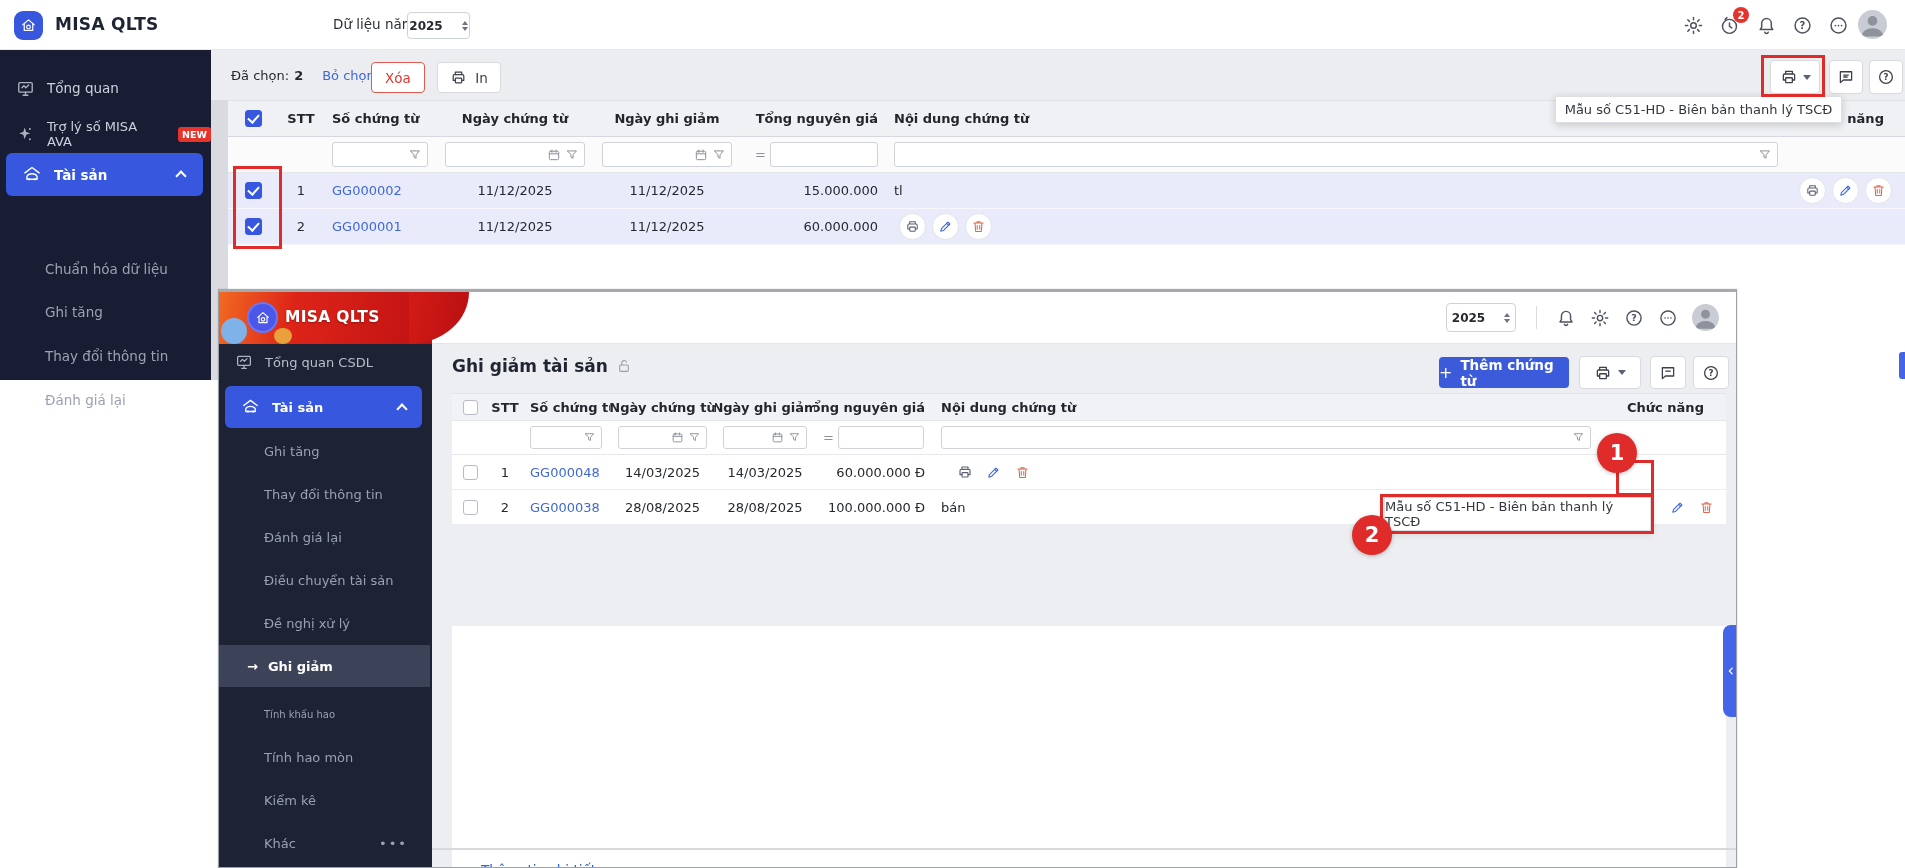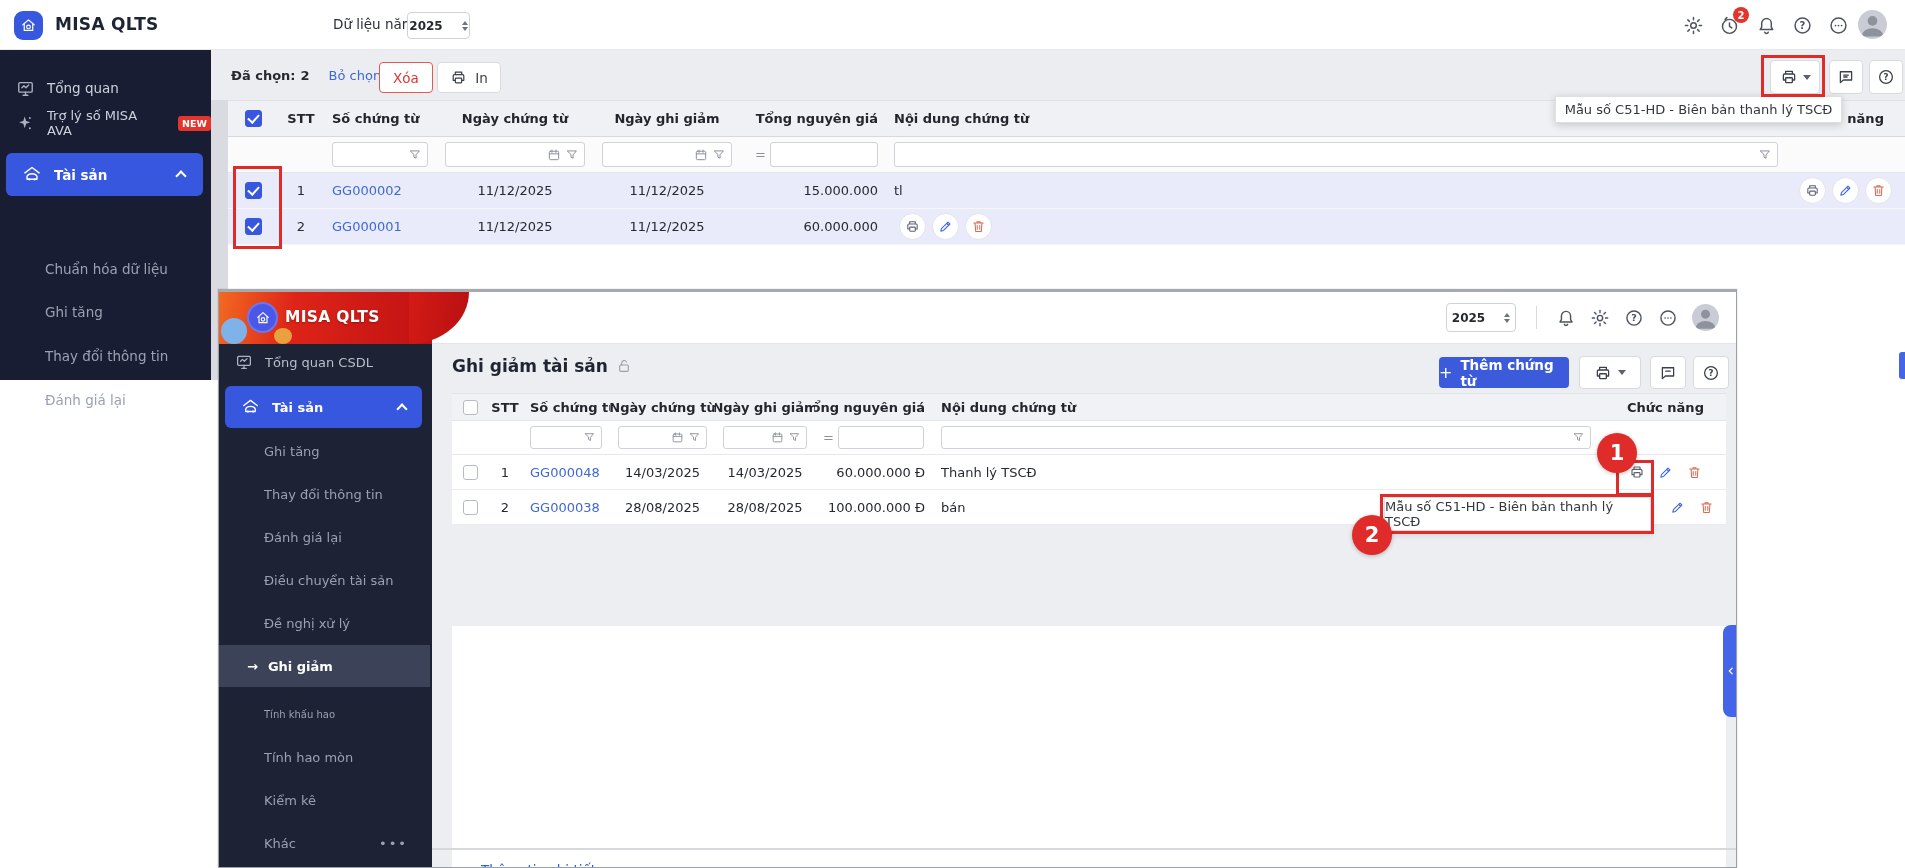--- a/index.html
+++ b/index.html
@@ -195,21 +195,21 @@
   <aside class="abs sidebar">
     <div class="side-item" style="top:18px">
       <span class="ic">
           <svg width="19" height="19" viewBox="0 0 24 24">
             <rect class="st" x="3.5" y="4.5" width="17" height="12" rx="1.5"></rect>
             <path class="st" d="M9 20.5h6M12 16.5v4M7.5 11l2.5-2.5 2.5 2.5 3.5-3.5"></path>
           </svg>
         </span>
       <span>Tổng quan</span>
     </div>
-    <div class="side-item" style="top:53px">
+    <div class="side-item" style="top:64px">
       <span class="ic">
           <svg width="19" height="19" viewBox="0 0 24 24">
             <path class="fl" d="M11 3l1.8 5.7L18 10.5l-5.2 1.8L11 18l-1.8-5.7L4 10.5l5.2-1.8z"></path>
             <circle class="fl" cx="17.5" cy="5" r="1.2"></circle>
             <circle class="fl" cx="17.5" cy="18" r="1.2"></circle>
           </svg>
         </span>
       <span style="font-size:13px">Trợ lý số MISA AVA</span>
       <span class="new-badge">NEW</span>
     </div>
@@ -235,25 +235,25 @@
         <span>Thay đổi thông tin</span>
       </div>
     <div class="sub-item" style="top:328px">
         <span>Đánh giá lại</span>
       </div>
   </aside>
   <div class="abs gutter"></div>
 
   <div class="abs toolbar-band">
     <div class="tb" style="left:20px;top:18px;gap:5px">
-      <span style="font-weight:bold">Đã chọn:</span>
+      <span style="font-weight:normal">Đã chọn:</span>
       <span style="font-weight:bold">2</span>
       <a class="link" style="margin-left:14px">Bỏ chọn</a>
     </div>
-    <div class="tb btn-outline-red" style="left:168px;top:12px;width:54px;height:31px">
+    <div class="tb btn-outline-red" style="left:160px;top:12px;width:54px;height:31px">
         <span>Xóa</span>
       </div>
     <div class="tb btn-white" style="left:226px;top:12px;width:64px;height:31px">
       <span class="ic">
           <svg width="17" height="17" viewBox="0 0 24 24">
             <path class="st" d="M7.5 8V4.5h9V8M7.5 16H4.5v-6.2A1.8 1.8 0 0 1 6.3 8h11.4a1.8 1.8 0 0 1 1.8 1.8V16h-3"></path>
             <rect class="st" x="7.5" y="13" width="9" height="6.5" rx="1"></rect>
           </svg>
         </span>
       <span>In</span>
@@ -665,21 +665,20 @@
           <div class="cell i-cb">
               <span class="cb" style="width:15px;height:15px"></span>
             </div>
           <div class="cell i-stt">1</div>
           <div class="cell i-sct">
               <a class="link">GG000048</a>
             </div>
           <div class="cell i-nct">14/03/2025</div>
           <div class="cell i-ngg">14/03/2025</div>
           <div class="cell i-tng">60.000.000 Đ</div>
-          <div class="cell i-nd">Thanh lý TSCĐ</div>
           <div class="cell i-cn">
             <span class="iact" style="color:#5b6170">
                 <svg width="16" height="16" viewBox="0 0 24 24">
                   <path class="st" d="M7.5 8V4.5h9V8M7.5 16H4.5v-6.2A1.8 1.8 0 0 1 6.3 8h11.4a1.8 1.8 0 0 1 1.8 1.8V16h-3"></path>
                   <rect class="st" x="7.5" y="13" width="9" height="6.5" rx="1"></rect>
                 </svg>
               </span>
             <span class="iact" style="color:#3f68d6">
                 <svg width="15" height="15" viewBox="0 0 24 24">
                   <path class="st" d="M4.5 19.5l1-4L16 5l3 3L8.5 18.5l-4 1z"></path>

